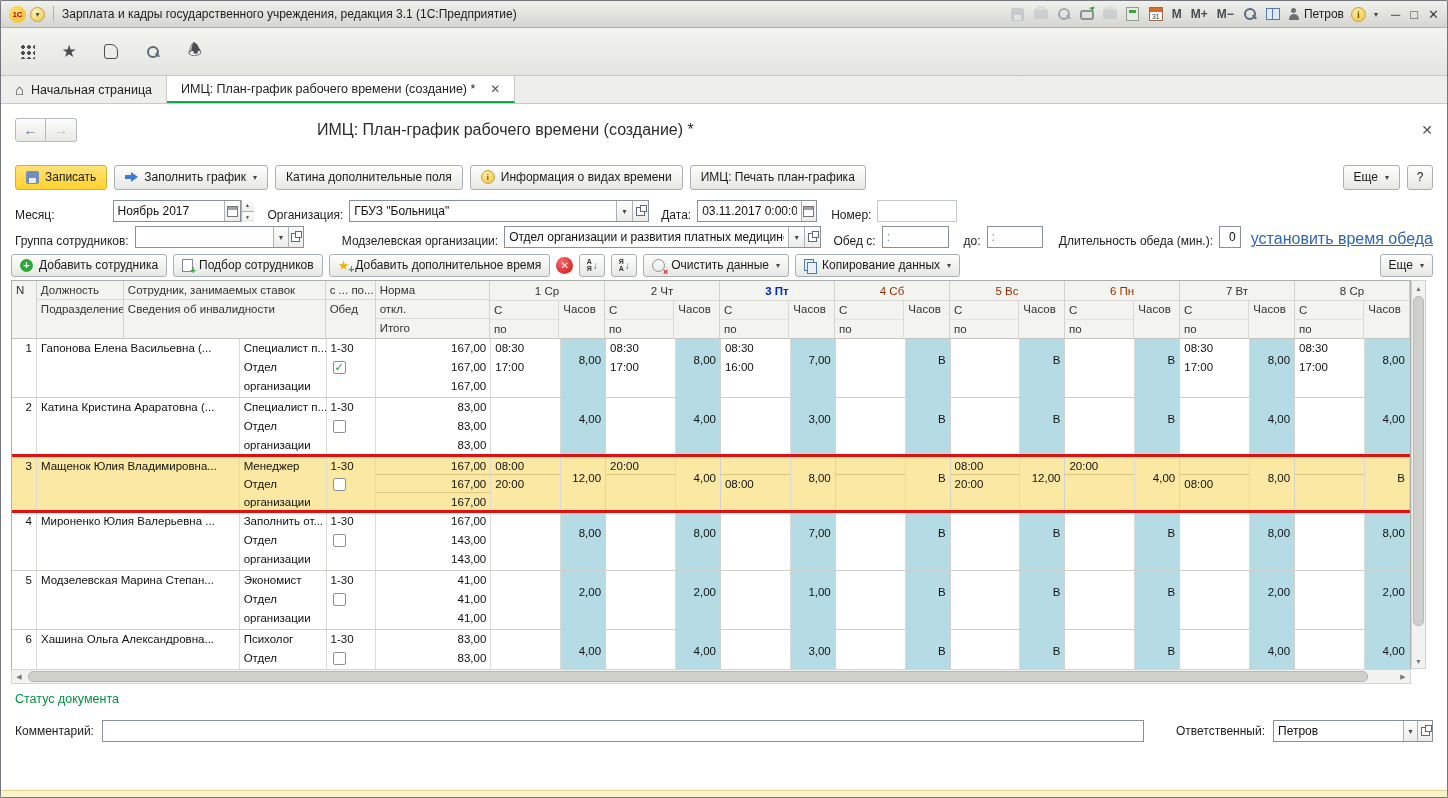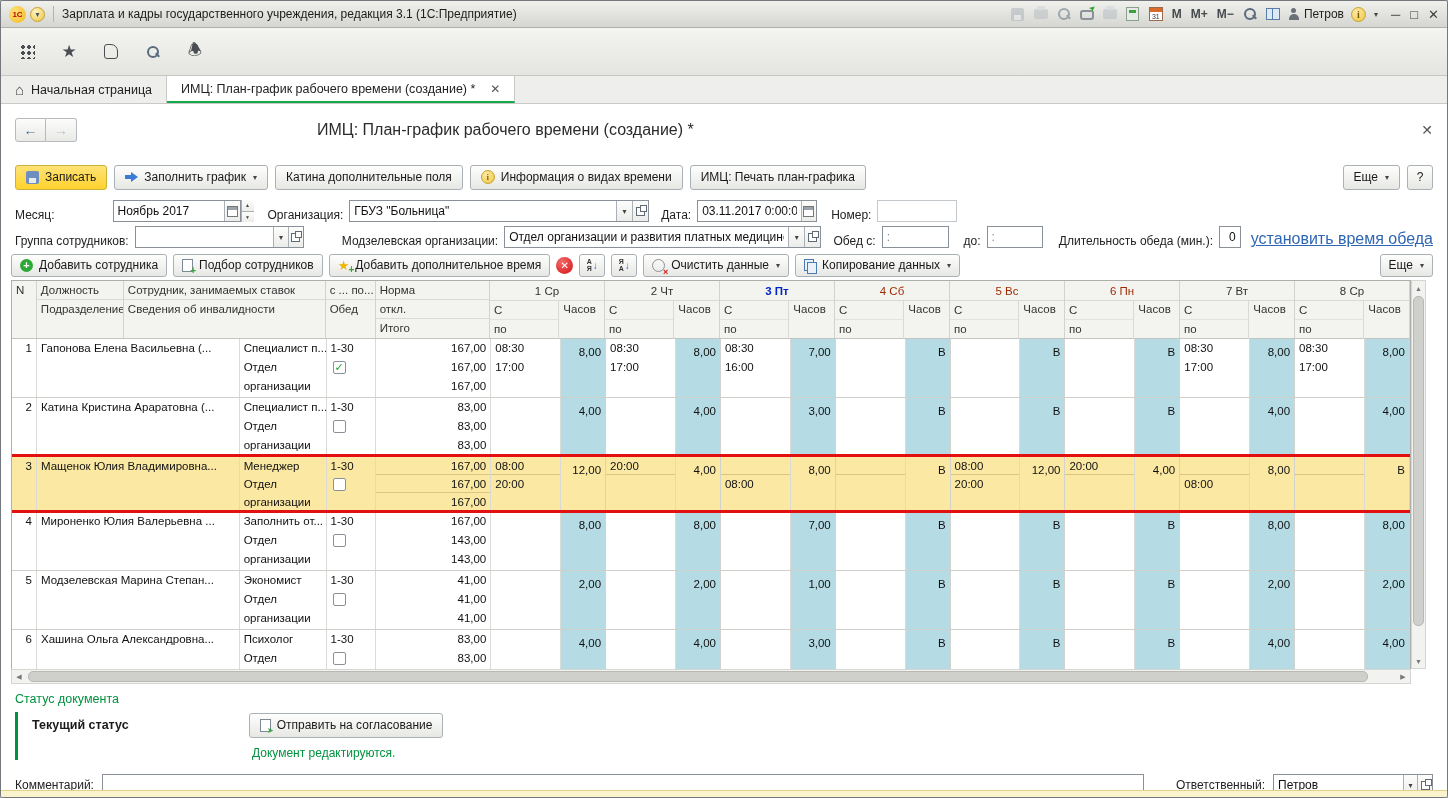--- a/index.html
+++ b/index.html
@@ -127,21 +127,21 @@
   .day-c.last{border-bottom:0}
   .day-hours-h{width:45px;padding:2px 4px 0 4px}
 
   .t-body{width:1400px;height:331px;overflow:hidden;border-left:1px solid #aeaeab;border-right:1px solid #aeaeab;font-size:11.5px;color:#111}
   .t-row{display:flex;height:59px;border-bottom:1px solid #cfcfcb;position:relative;background:#fff}
   .t-row .cell{border-right:1px solid #dadad6;overflow:hidden;padding:0}
   .ln{height:19px;line-height:19px;padding:0 4px;white-space:nowrap;overflow:hidden}
   .num{text-align:right}
   .dep{line-height:19px;padding:0 4px;white-space:normal}
   .checkbox{width:13px;height:13px;border:1px solid #8a9199;background:#fff;margin:3px 0 0 6px;font-size:11px;line-height:11px;color:#1f9e1f;text-align:center;border-radius:2px}
-  .c-hours-d{width:45px;background:#b5dce5;text-align:right;padding:4px 4px;line-height:19px;border-right:1px solid #d2d2ce;overflow:hidden}
+  .c-hours-d{width:45px;background:#b5dce5;text-align:right;padding:12px 4px;line-height:19px;border-right:1px solid #d2d2ce;overflow:hidden}
   .t-row.hl{background:#fbe8a3;height:55px}
   .t-row.hl .ln,.t-row.hl .c-hours-d,.t-row.hl .dep{line-height:18px;height:auto}
   .t-row.hl .c-hours-d{background:transparent}
   .t-row.hl .nv.sep,.t-row.hl .tv.sep{border-bottom:1px solid #dcc57f}
   .t-row.hl::after{content:"";position:absolute;left:-8px;top:-3px;width:1424px;bottom:-2px;border:3px solid #e21010;pointer-events:none;z-index:6}
   .nv{height:19px;line-height:19px;padding:0 4px;text-align:right}
   .tv{height:19px;line-height:19px;padding:0 4px;white-space:nowrap}
   .t-row.hl .nv,.t-row.hl .tv{height:18px;line-height:18px}
 
   
@@ -881,30 +881,20 @@
       </div>
       <div class="hscroll">
         <span class="sarr">◀</span>
         <span class="thumb"></span>
         <span class="track"></span>
         <span class="sarr">▶</span>
       </div>
     </div>
 
     <div class="status-title">Статус документа</div>
-    <div class="status-block">
-      <div class="status-row1">
-        <span class="st-label">Текущий статус</span>
-        <button class="btn">
-          <span class="send-ic"></span>
-          <span>Отправить на согласование</span>
-        </button>
-      </div>
-      <div class="status-state">Документ редактируются.</div>
-    </div>
 
     <div class="comment-row">
       <span class="lbl">Комментарий:</span>
       <div class="fld grow">
         <input value="" style="">
       </div>
       <span class="lbl" style="margin-left:24px">Ответственный:</span>
       <div class="fld" style="width:160px">
         <input value="Петров" style="">
         <span class="fbtn">▾</span>

